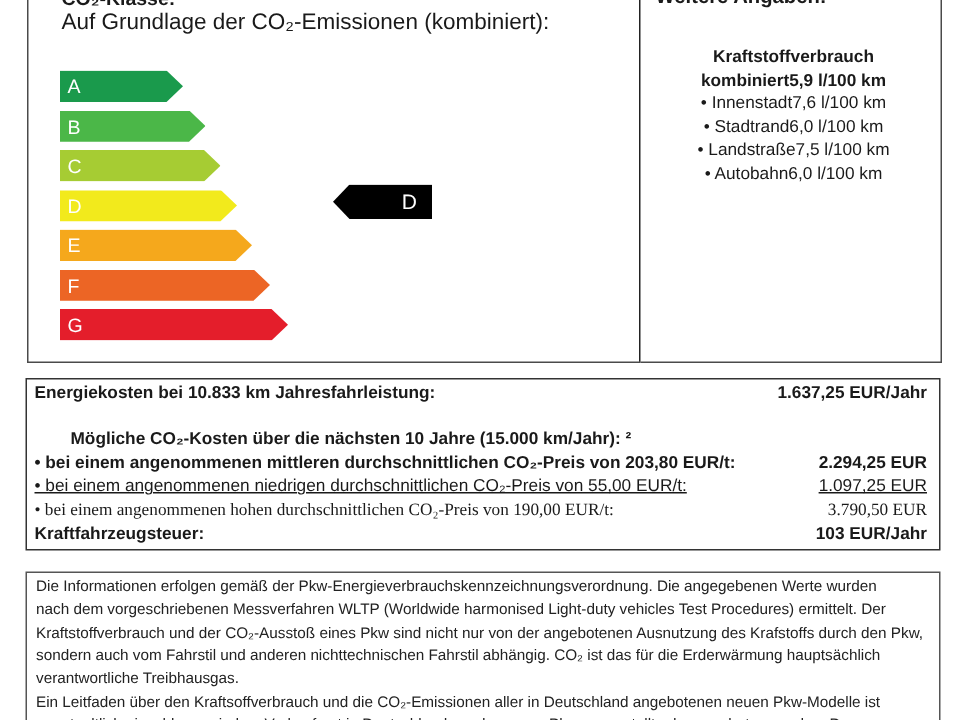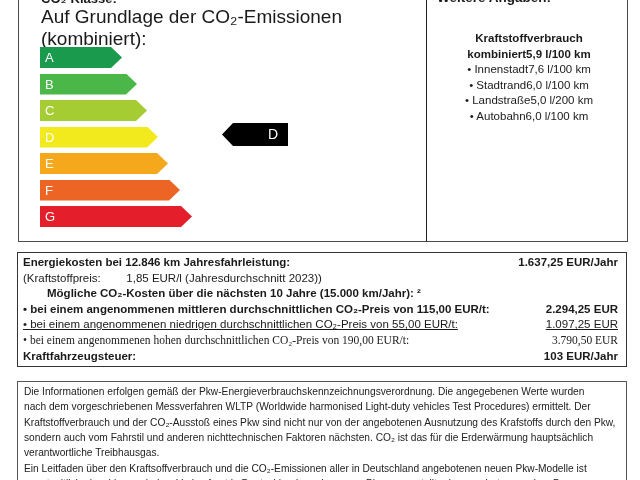--- a/index.html
+++ b/index.html
@@ -2,21 +2,21 @@
 <html><head>
 <meta charset="utf-8">
 <style>
   html, body { margin:0; padding:0; }
   body { width:640px; height:480px; overflow:hidden; background:#ffffff; position:relative;
          font-family:"Liberation Sans", "DejaVu Sans", sans-serif; color:#1a1a1a; }
   .box { position:absolute; box-sizing:border-box; border:1.5px solid #4a4a4a; background:#fff; }
   #top-left { left:18px; top:-6px; width:410px; height:248px; border-right:2px solid #222; }
   #top-right { left:427px; top:-6px; width:201px; height:248px; border-left:none; }
   .co2-title { position:absolute; left:22px; top:-4px; font-size:13px; font-weight:bold; }
-  .co2-sub { position:absolute; left:22px; top:11px; font-size:19px; }
+  .co2-sub { position:absolute; left:22px; top:11px; font-size:15px; }
   .bar { position:absolute; left:21px; height:21px; color:#fff; font-size:13px; line-height:21px;
          padding-left:5px; box-sizing:border-box;
          clip-path:polygon(0 0, calc(100% - 11px) 0, 100% 50%, calc(100% - 11px) 100%, 0 100%); }
   .indicator { position:absolute; left:203px; top:128px; width:66px; height:23px; background:#000; color:#fff;
          font-size:14px; line-height:23px; text-align:right; padding-right:10px; box-sizing:border-box;
          clip-path:polygon(0 50%, 11px 0, 100% 0, 100% 100%, 11px 100%); }
   .wa-title { position:absolute; left:10px; top:-5px; font-size:13.5px; font-weight:bold; }
   .fuel { position:absolute; left:10px; top:36px; width:184px; font-size:11.5px; }
   .fuel .row { display:flex; justify-content:center; height:15.5px; line-height:15.5px; }
   .fuel .bold { font-weight:bold; }
@@ -59,62 +59,58 @@
         <div class="row">
           <span>• Innenstadt</span>
           <span>7,6 l/100 km</span>
         </div>
         <div class="row">
           <span>• Stadtrand</span>
           <span>6,0 l/100 km</span>
         </div>
         <div class="row">
           <span>• Landstraße</span>
-          <span>5,0 l/200 km</span>
+          <span>7,5 l/100 km</span>
         </div>
         <div class="row">
           <span>• Autobahn</span>
           <span>6,0 l/100 km</span>
         </div>
       </div>
   </div>
 </div>
 
 <div class="box" id="middle">
     <div class="row bold" style="top: 2px;">
-      <span style="white-space: pre;">Energiekosten bei 12.846 km Jahresfahrleistung:</span>
+      <span style="white-space: pre;">Energiekosten bei 10.833 km Jahresfahrleistung:</span>
       <span>1.637,25 EUR/Jahr</span>
-    </div>
-    <div class="row" style="top: 17.6px;">
-      <span style="white-space: pre;">(Kraftstoffpreis:        1,85 EUR/l (Jahresdurchschnitt 2023))</span>
-      <span></span>
     </div>
     <div class="row bold" style="top: 33.2px; margin-left: 24px;">
       <span style="white-space: pre;">Mögliche CO₂-Kosten über die nächsten 10 Jahre (15.000 km/Jahr): ²</span>
       <span></span>
     </div>
     <div class="row bold" style="top: 48.8px;">
-      <span style="white-space: pre;">• bei einem angenommenen mittleren durchschnittlichen CO₂-Preis von 115,00 EUR/t:</span>
+      <span style="white-space: pre;">• bei einem angenommenen mittleren durchschnittlichen CO₂-Preis von 203,80 EUR/t:</span>
       <span>2.294,25 EUR</span>
     </div>
     <div class="row" style="top: 64.4px; text-decoration: underline;">
       <span style="white-space: pre;">• bei einem angenommenen niedrigen durchschnittlichen CO₂-Preis von 55,00 EUR/t:</span>
       <span>1.097,25 EUR</span>
     </div>
     <div class="row" style="top: 80px; font-family: Liberation Serif, serif;">
       <span style="white-space: pre;">• bei einem angenommenen hohen durchschnittlichen CO₂-Preis von 190,00 EUR/t:</span>
       <span>3.790,50 EUR</span>
     </div>
     <div class="row bold" style="top: 95.6px;">
       <span style="white-space: pre;">Kraftfahrzeugsteuer:</span>
       <span>103 EUR/Jahr</span>
     </div>
   </div>
 
 <div class="box" id="bottom">
     <p style="top: 2px;">Die Informationen erfolgen gemäß der Pkw-Energieverbrauchskennzeichnungsverordnung. Die angegebenen Werte wurden</p>
     <p style="top: 17.3px;">nach dem vorgeschriebenen Messverfahren WLTP (Worldwide harmonised Light-duty vehicles Test Procedures) ermittelt. Der</p>
     <p style="top: 32.6px;">Kraftstoffverbrauch und der CO₂-Ausstoß eines Pkw sind nicht nur von der angebotenen Ausnutzung des Krafstoffs durch den Pkw,</p>
-    <p style="top: 47.9px;">sondern auch vom Fahrstil und anderen nichttechnischen Faktoren nächsten. CO₂ ist das für die Erderwärmung hauptsächlich</p>
+    <p style="top: 47.9px;">sondern auch vom Fahrstil und anderen nichttechnischen Fahrstil abhängig. CO₂ ist das für die Erderwärmung hauptsächlich</p>
     <p style="top: 63.2px;">verantwortliche Treibhausgas.</p>
     <p style="top: 78.5px;">Ein Leitfaden über den Kraftsoffverbrauch und die CO₂-Emissionen aller in Deutschland angebotenen neuen Pkw-Modelle ist</p>
     <p style="top: 93.8px;">unentgeltlich einsehbar an jedem Verkaufsort in Deutschland, an dem neue Pkw ausgestellt oder angeboten werden. Der</p>
   </div>
 
 </body></html>

